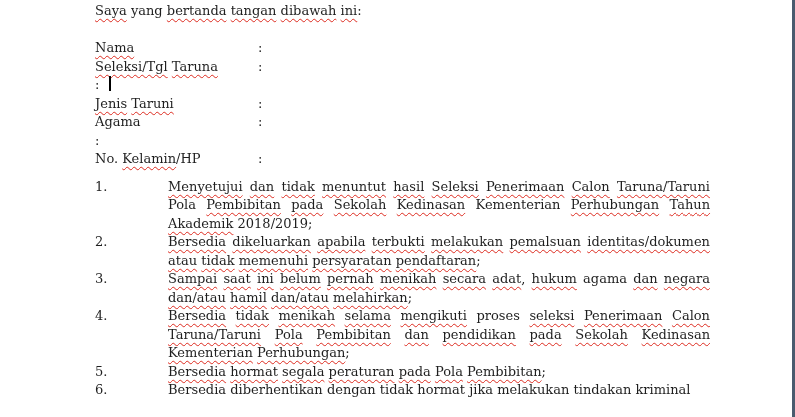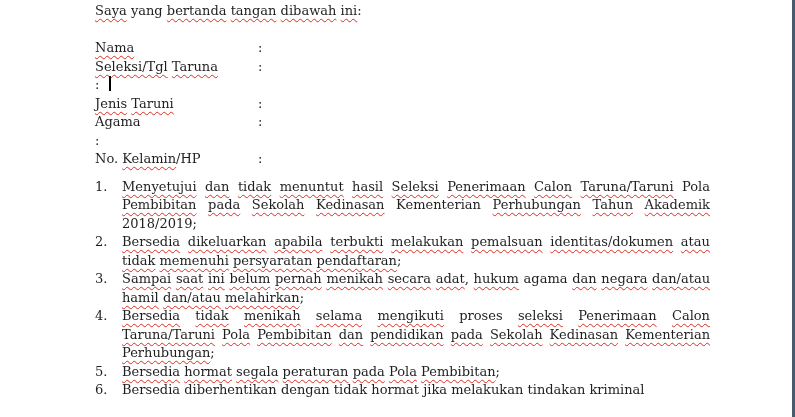--- a/index.html
+++ b/index.html
@@ -26,21 +26,21 @@
   .intro{margin:0 0 18.5px 0;}
   .fields{margin:0 0 9px 0;}
   .frow{display:flex;align-items:flex-end;}
   .flabel{width:163px;flex:none;}
   .fsep{flex:none;}
   .fvalue{flex:1;}
   .statement{margin:0;}
   .list{margin:0;}
   .lrow{display:flex;}
   .lnum{width:27px;flex:none;}
-  .ltext{flex:1;text-align:justify;text-align-last:left;}
+  .ltext{flex:1;text-align:justify;text-align-last:left;margin-left:46px;}
   .sq{
     text-decoration-line:underline;
     text-decoration-style:wavy;
     text-decoration-color:var(--sq);
     text-decoration-thickness:1px;
     text-underline-offset:3px;
     text-decoration-skip-ink:none;
   }
   .caret{
     display:inline-block;

